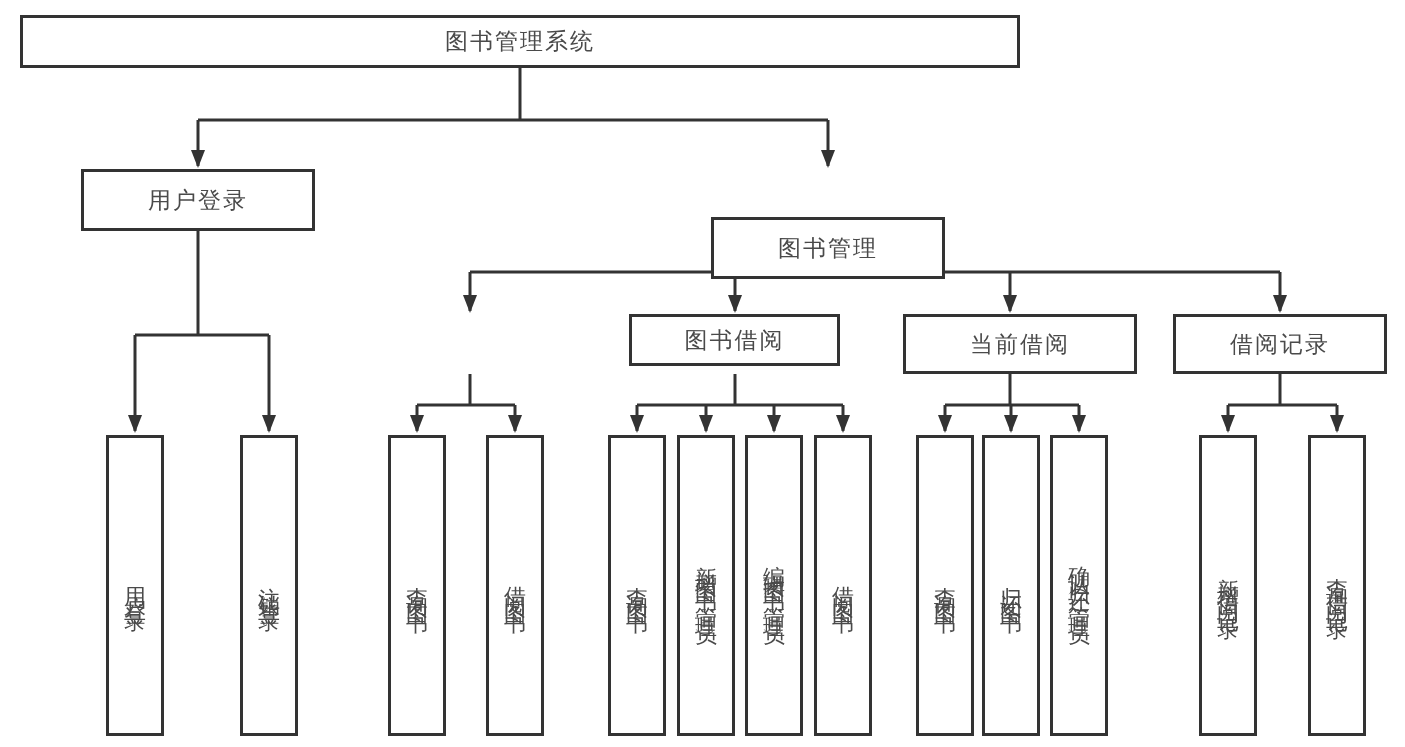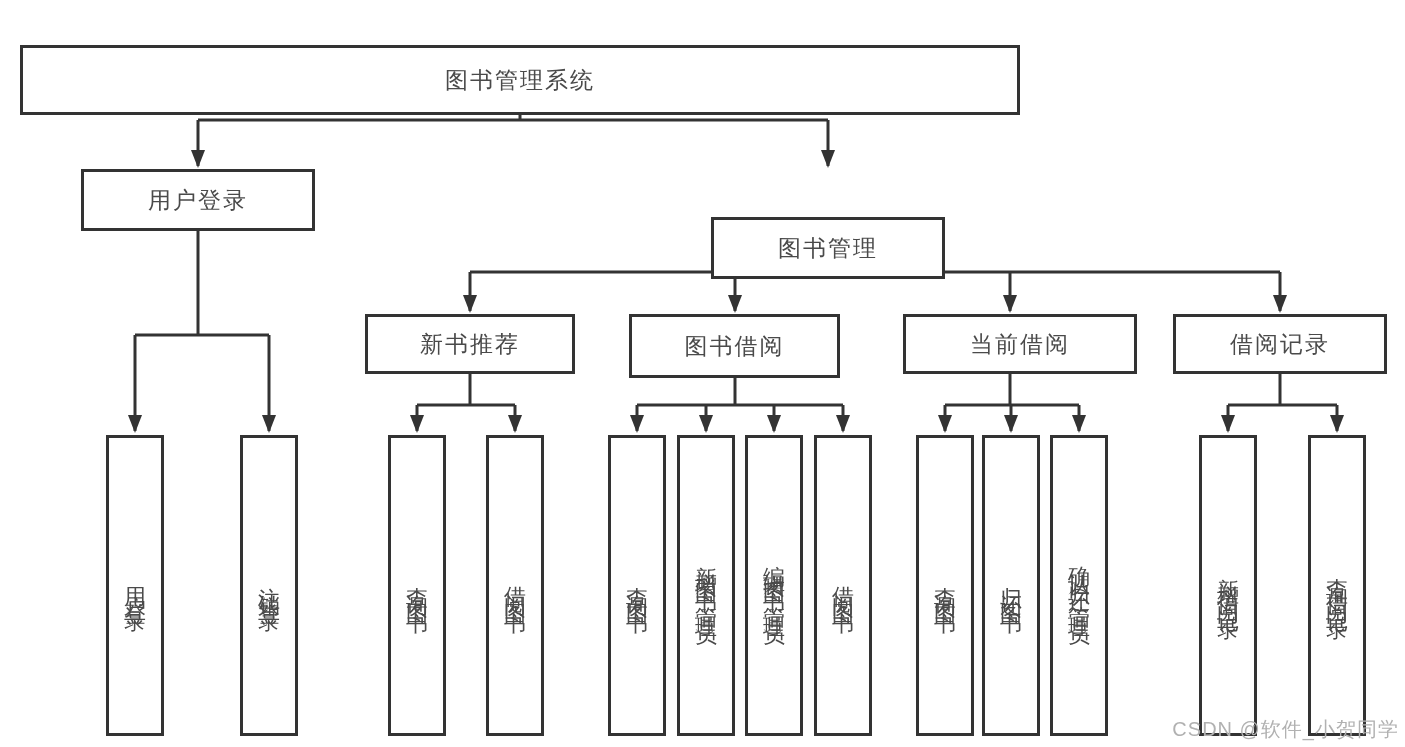--- a/index.html
+++ b/index.html
@@ -74,27 +74,26 @@
       <path d="M1011,405 V431" marker-end="url(#arr)"></path>
       <path d="M1079,405 V431" marker-end="url(#arr)"></path>
 
       <path d="M1280,374 V405"></path>
       <path d="M1228,405 H1337"></path>
       <path d="M1228,405 V431" marker-end="url(#arr)"></path>
       <path d="M1337,405 V431" marker-end="url(#arr)"></path>
     </g>
   </svg>
 
-  <div class="node h" style="left:20px; top:15px; width:1000px; height:70px;margin-top:30px;">图书管理系统</div>
+  <div class="node h" style="left:20px; top:15px; width:1000px; height:53px;">图书管理系统</div>
 
   <div class="node h" style="left:81px; top:169px; width:234px; height:62px;">用户登录</div>
   <div class="node h" style="left:711px; top:169px; width:234px; height:62px;margin-top:48px;">图书管理</div>
 
-  <div class="node h" style="left:365px; top:314px; width:210px; height:60px;">新书推荐</div>
-  <div class="node h" style="left:629px; top:314px; width:211px; height:64px;">图书借阅</div>
+  <div class="node h" style="left:629px; top:314px; width:211px; height:52px;">图书借阅</div>
   <div class="node h" style="left:903px; top:314px; width:234px; height:60px;">当前借阅</div>
   <div class="node h" style="left:1173px; top:314px; width:214px; height:60px;">借阅记录</div>
 
   <div class="node v" style="left:106px; top:435px; width:58px; height:301px;">用户登录</div>
   <div class="node v" style="left:240px; top:435px; width:58px; height:301px;">注销登录</div>
 
   <div class="node v" style="left:388px; top:435px; width:58px; height:301px;">查询图书</div>
   <div class="node v" style="left:486px; top:435px; width:58px; height:301px;">借阅图书</div>
 
   <div class="node v" style="left:608px; top:435px; width:58px; height:301px;">查询图书</div>
@@ -102,15 +101,14 @@
   <div class="node v" style="left:745px; top:435px; width:58px; height:301px;">编辑图书（管理员）</div>
   <div class="node v" style="left:814px; top:435px; width:58px; height:301px;">借阅图书</div>
 
   <div class="node v" style="left:916px; top:435px; width:58px; height:301px;">查询图书</div>
   <div class="node v" style="left:982px; top:435px; width:58px; height:301px;">归还图书</div>
   <div class="node v" style="left:1050px; top:435px; width:58px; height:301px;">确认归还（管理员）</div>
 
   <div class="node v" style="left:1199px; top:435px; width:58px; height:301px;">新增借阅记录</div>
   <div class="node v" style="left:1308px; top:435px; width:58px; height:301px;">查询借阅记录</div>
 
-  <div class="watermark">CSDN @软件_小贺同学</div>
 
 </div>
 
 </body></html>

